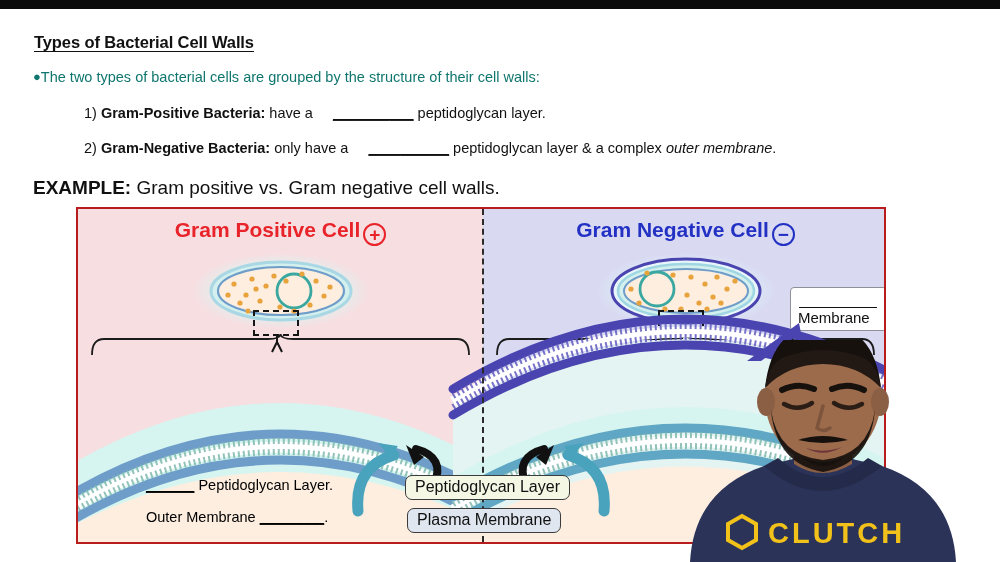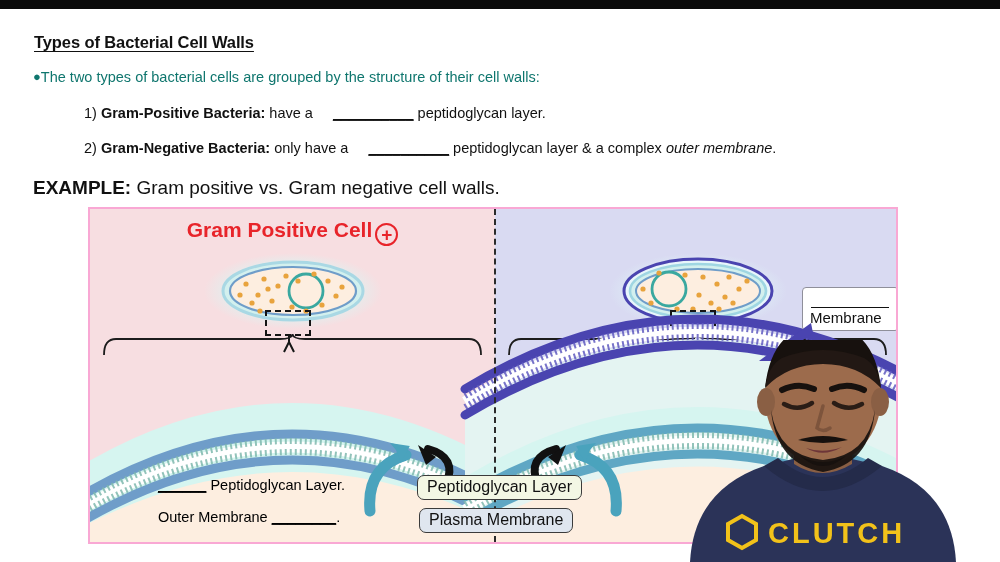--- a/index.html
+++ b/index.html
@@ -36,23 +36,23 @@
   .numline i { font-style: italic; }
   .blank-u { text-decoration: underline; letter-spacing: 0px; margin-left: 16px; }
   .exline {
     position: absolute; left: 33px; top: 168px;
     font-size: 19px; color: #111; white-space: nowrap;
   }
   .exline b { font-weight: bold; }
 
   
   .figure {
-    position: absolute; left: 88px; top: 207px;
+    position: absolute; left: 76px; top: 207px;
     width: 810px; height: 337px;
-    border: 2px solid #f9a8d4;
+    border: 2px solid #b91c1c;
     overflow: hidden;
     background: #fff;
   }
   .panel { position: absolute; top: 0; height: 100%; }
   .panel-pos { left: 0; width: 405px; background: #f7dee1; }
   .panel-neg { left: 405px; width: 405px; background: #d9daf2; }
   .divider {
     position: absolute; left: 404px; top: 0; width: 0; height: 100%;
     border-left: 2px dashed #2a2a2a;
   }
@@ -237,20 +237,23 @@
       <div class="botlbl lbl-pg-pos nosel">
         <span class="ul">______</span><span> Peptidoglycan Layer.</span>
       </div>
       <div class="botlbl lbl-om-pos nosel">
         <span>Outer Membrane </span><span class="ul">________</span><span>.</span>
       </div>
     </div>
 
     <div class="panel panel-neg">
 
+      <div class="hdr hdr-neg nosel">
+        <span>Gram Negative Cell</span><span class="sign">−</span>
+      </div>
 
       <div class="cell cell-neg">
         <svg width="182" height="92" viewBox="0 0 182 92">
           <defs>
             <radialGradient id="glowN" cx="50%" cy="50%" r="50%">
               <stop offset="55%" stop-color="#dff3f7" stop-opacity="0.95"></stop>
               <stop offset="100%" stop-color="#dff3f7" stop-opacity="0"></stop>
             </radialGradient>
           </defs>
           <ellipse cx="91" cy="40" rx="89" ry="38" fill="url(#glowN)"></ellipse>

